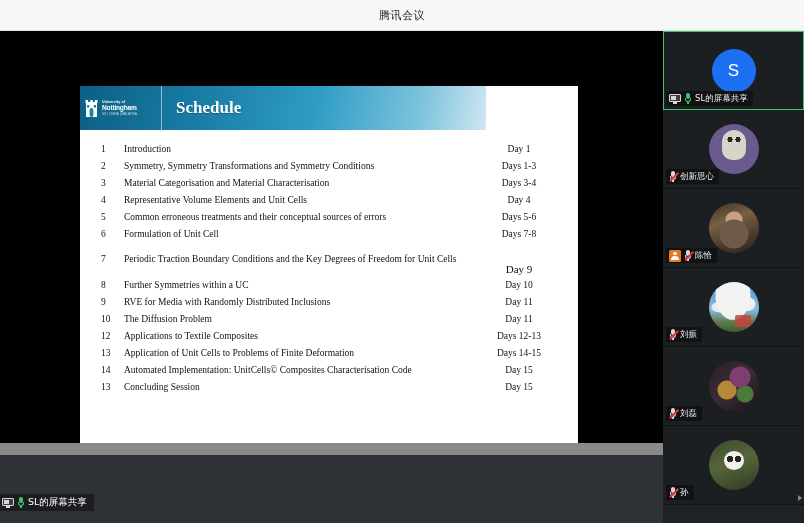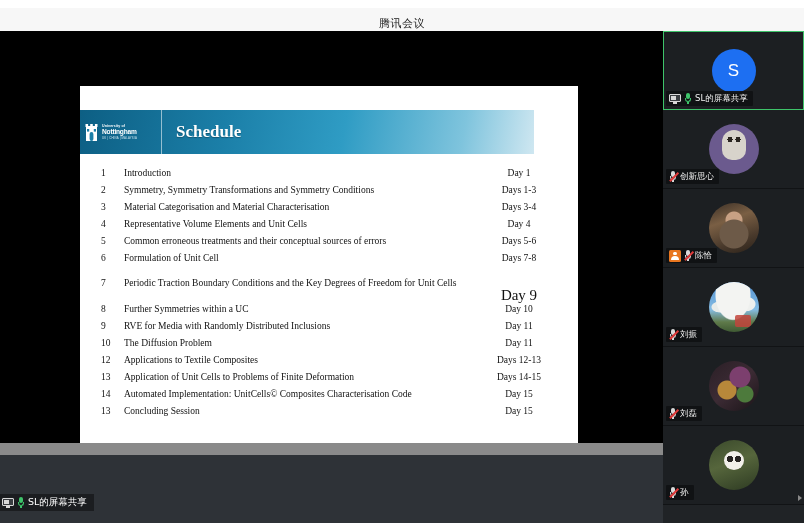--- a/index.html
+++ b/index.html
@@ -5,21 +5,21 @@
   * { box-sizing: border-box; margin: 0; padding: 0; }
   html, body {
     width: 804px; height: 523px;
     background: #ffffff;
     font-family: "Liberation Sans", sans-serif;
     overflow: hidden;
   }
 
   
   .titlebar {
-    position: absolute; left: 0; top: 8px;
+    position: absolute; left: 0; top: 0;
     width: 804px; height: 31px;
     background: #f7f7f7;
     border-bottom: 1px solid #e2e2e2;
     display: flex; align-items: center; justify-content: center;
   }
   .titlebar-text {
     font-size: 11px; color: #222;
     font-family: "DejaVu Sans", sans-serif;
     letter-spacing: .5px;
   }
@@ -50,23 +50,23 @@
 
   
   .slide {
     position: absolute; left: 80px; top: 55px;
     width: 498px; height: 357px;
     background: #ffffff;
     overflow: hidden;
   }
   .slide-header {
     position: relative;
-    width: 454px; height: 44px;
+    width: 406px; height: 44px;
     background: linear-gradient(100deg,#0d5f84 0%,#1b7fa8 32%,#2f9cc4 58%,#7fc4dd 84%,#cfe7f1 100%);
-    display: flex; align-items: center; margin-top: 24px;
+    display: flex; align-items: center;
   }
   .logo-block {
     width: 82px; height: 44px;
     display: flex; align-items: center; gap: 4px;
     padding-left: 5px;
     border-right: 1px solid rgba(255,255,255,.55);
   }
   .logo-crest {
     width: 13px; height: 20px;
     position: relative; flex: none;
@@ -102,21 +102,21 @@
   }
   .sched-num {
     width: 26px; flex: none; text-align: left;
     padding-left: 3px;
   }
   .sched-topic { flex: 1 1 auto; padding-right: 8px; white-space: nowrap; }
   .sched-day { width: 74px; flex: none; text-align: center; }
   .sched-row.wrap { height: 17px; }
   .sched-row.wrap .sched-topic { white-space: nowrap; margin-top: 8px; }
   .sched-dayonly { display: flex; height: 17px;
-    font-family: "Liberation Serif", serif; font-size: 15px; color: #111; }
+    font-family: "Liberation Serif", serif; font-size: 11px; color: #111; }
   .sched-dayonly .pad { flex: 1 1 auto; }
   .sched-dayonly .sched-day { width: 74px; flex: none; }
 
   
   .share-banner {
     position: absolute; left: 0; bottom: 12px;
     height: 17px;
     background: #1b1d20;
     display: flex; align-items: center; gap: 3px;
     padding: 0 7px 0 2px;

